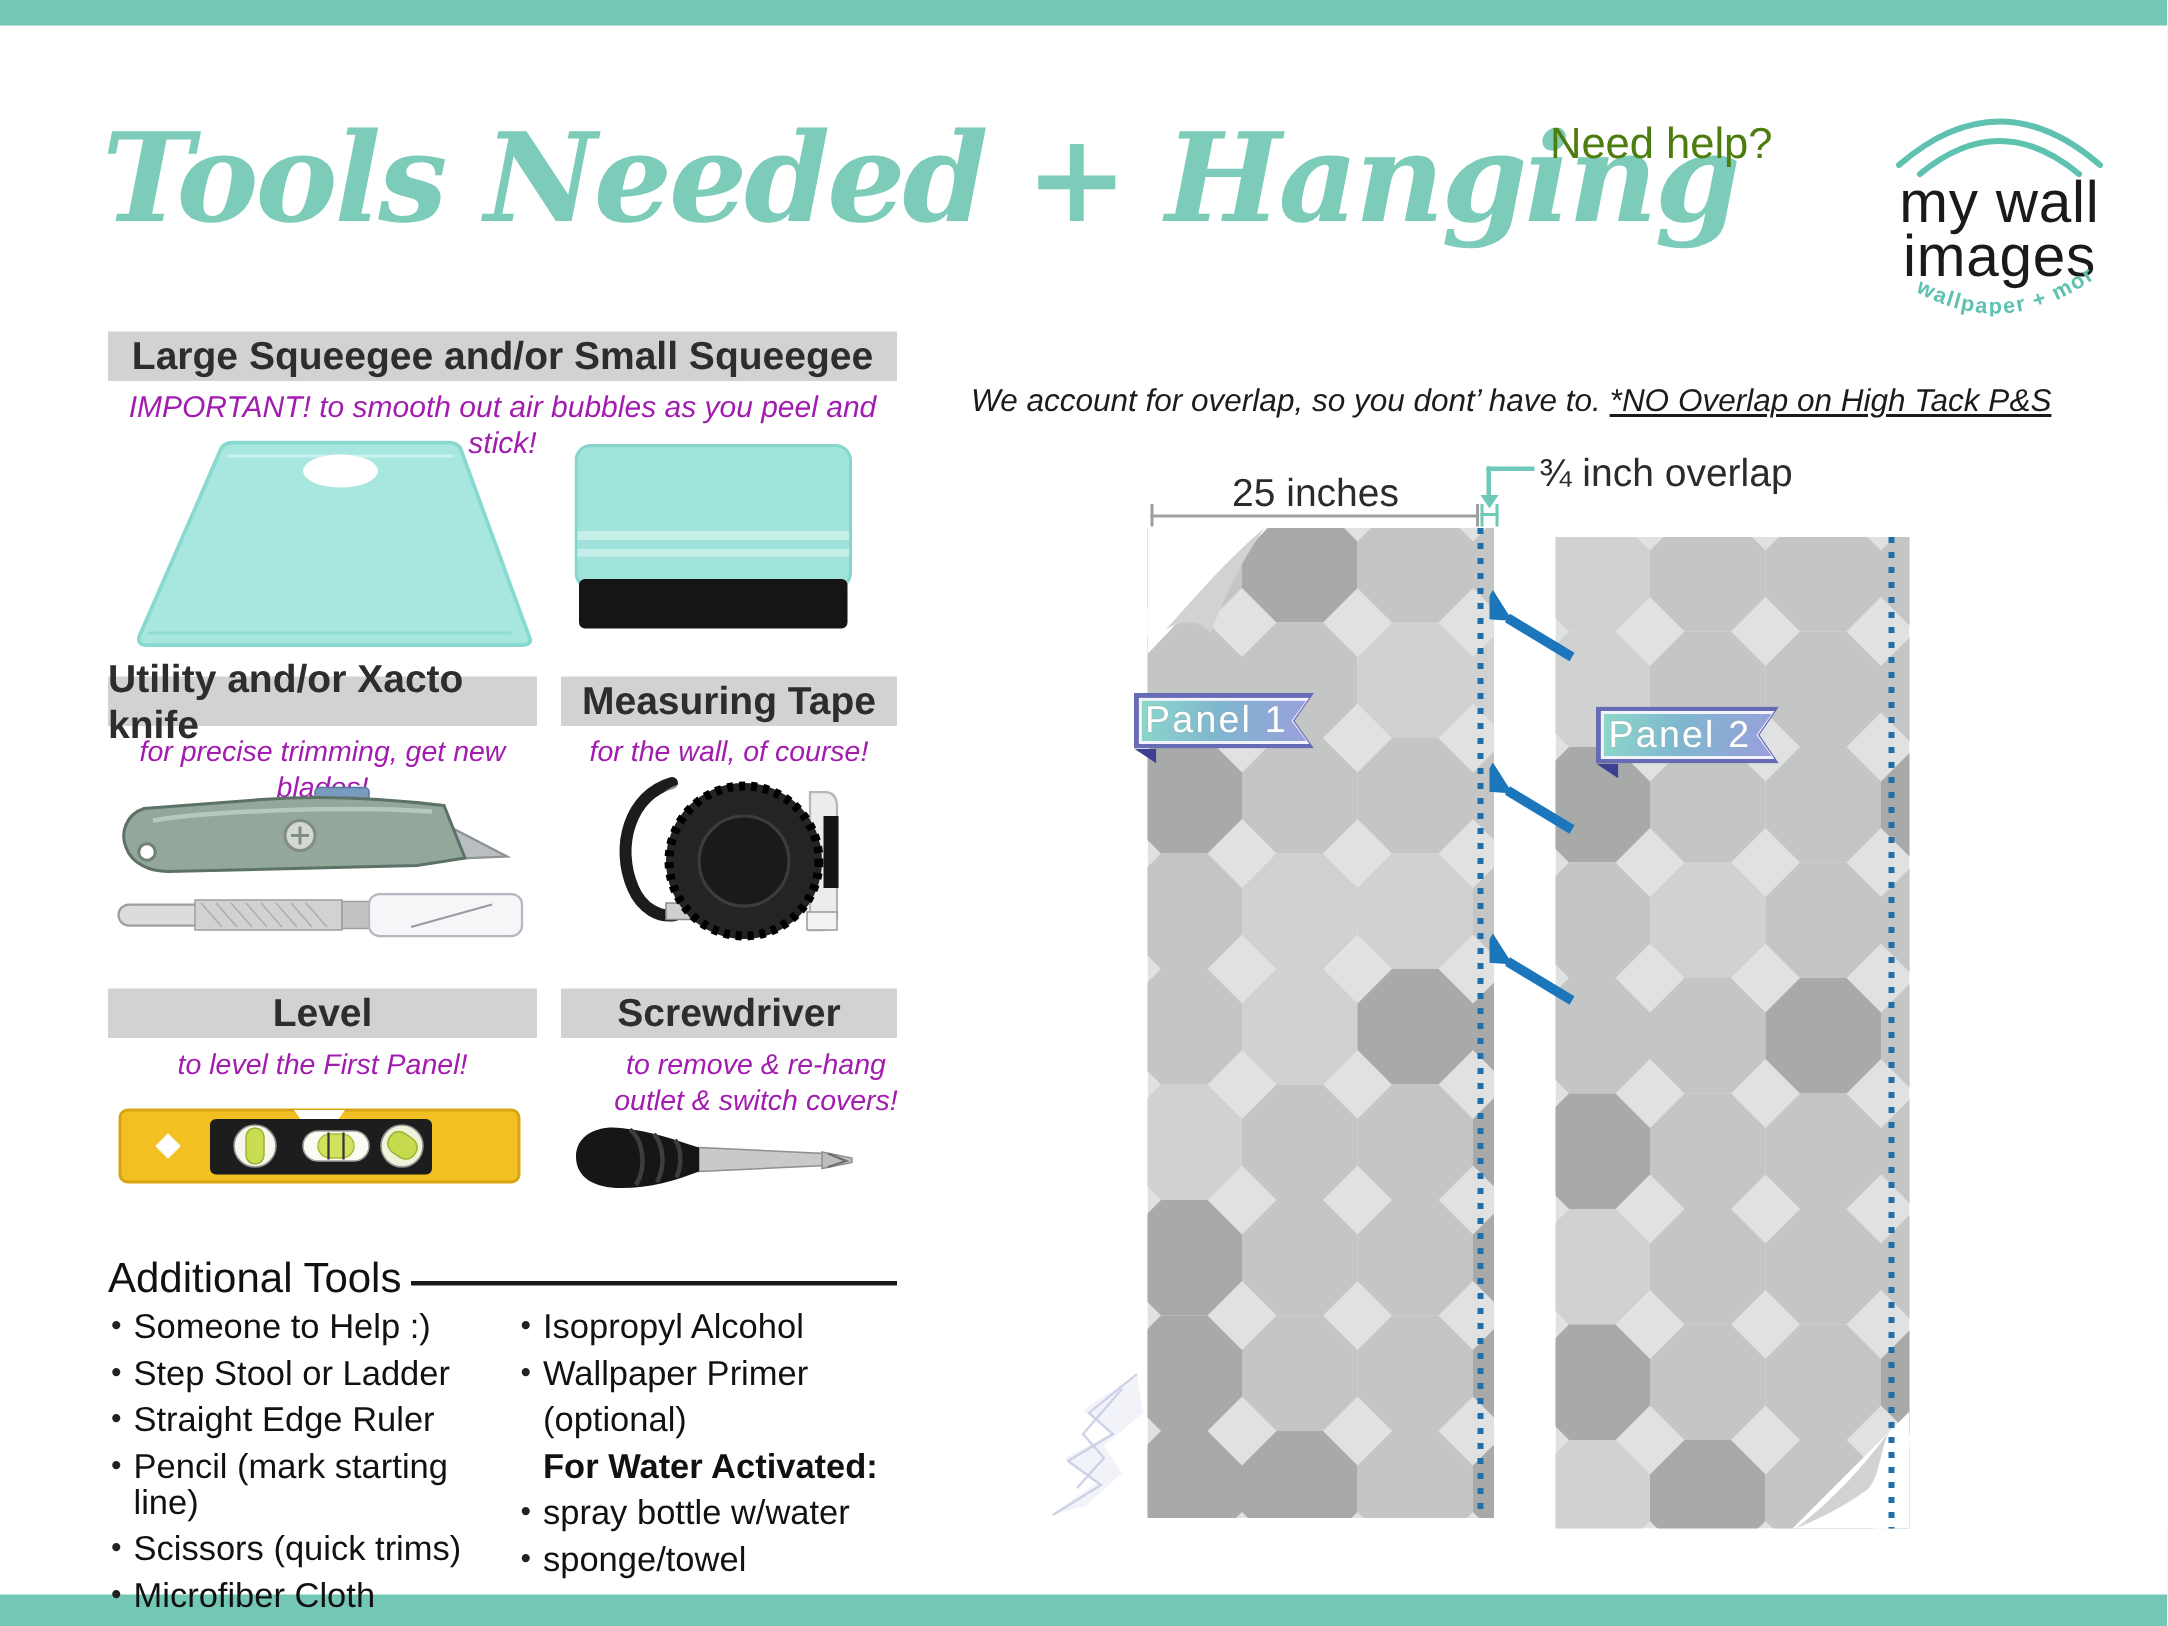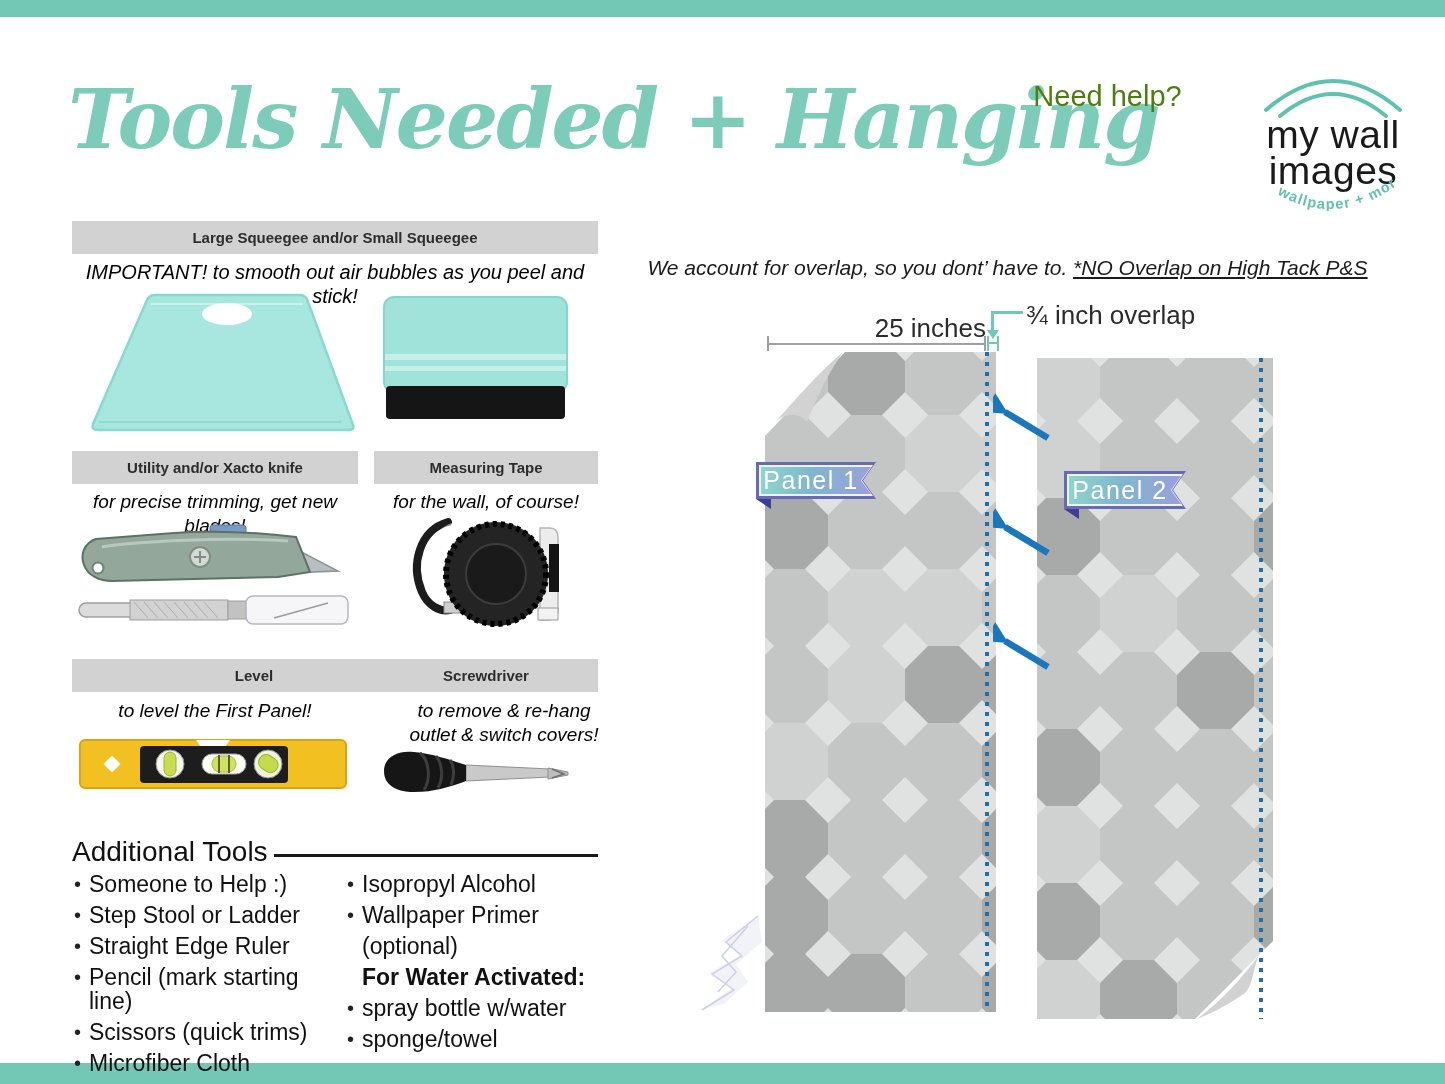--- a/index.html
+++ b/index.html
@@ -10,40 +10,40 @@
   .bar{left:0;width:1445px;background:#72c7b5;}
   
   #title{left:68px;top:44px;width:880px;height:160px;
          font-family:"DejaVu Serif",serif;font-style:italic;font-weight:600;
          font-size:82px;line-height:150px;color:#7cccb9;letter-spacing:-2px;white-space:nowrap;}
   
   #help{left:995px;top:76px;width:225px;text-align:center;font-size:29px;line-height:41px;color:#4d7c0f;}
   
   #logo{left:1248px;top:46px;width:170px;height:165px;}
   
-  .hdr{background:#d2d2d2;color:#2d2d2d;font-weight:bold;font-size:15px;
+  .hdr{background:#d2d2d2;color:#2d2d2d;font-weight:bold;font-size:26px;
        display:flex;align-items:center;justify-content:center;height:33px;}
-  .note{font-style:italic;font-size:19px;color:#000000;text-align:center;line-height:24px;}
+  .note{font-style:italic;font-size:19px;color:#a21caf;text-align:center;line-height:24px;}
   
   #addl-head{left:72px;top:836px;width:526px;display:flex;align-items:center;}
   #addl-head .t{font-size:28px;font-weight:normal;color:#111;white-space:nowrap;}
   #addl-head .rule{flex-grow:1;border-top:3px solid #181818;margin-left:6px;margin-top:6px;}
   ul.tools{list-style:none;margin:0;padding:0;font-size:23px;color:#111;}
   ul.tools li{display:flex;margin-bottom:7px;line-height:24px;}
   ul.tools li .dot{width:15px;flex:0 0 15px;font-size:20px;color:#222;}
   ul.tools li.nb .dot{visibility:hidden;}
   ul.tools li.bold{font-weight:bold;}
   
   #d-head{left:645px;top:222px;width:725px;text-align:center;font-size:23px;font-weight:bold;color:#101010;}
   #d-sub{left:645px;top:256px;width:725px;text-align:center;font-style:italic;font-size:21px;color:#1b1b1b;}
   #d-sub .ul{text-decoration:underline;}
   .mline{background:#9f9f9f;}
   .mtick{width:2px;height:15px;background:#9f9f9f;}
   .teal{background:#6fc9b9;}
-  #measure-label{left:768px;top:313px;width:218px;text-align:right;font-size:26px;color:#2b2b2b;}
+  #measure-label{left:768px;top:313px;width:218px;text-align:center;font-size:26px;color:#2b2b2b;}
   #overlap-label{left:1026px;top:300px;font-size:26px;color:#2b2b2b;white-space:nowrap;}
   .dotted{width:4px;background-image:repeating-linear-gradient(to bottom,#1f6fa9 0 4px,transparent 4px 10px);}
   
   .banner{z-index:6;}
   .banner .outer{position:absolute;inset:0;background:#666cb4;
       clip-path:polygon(0 0,100% 0,calc(100% - 13px) 50%,100% 100%,0 100%);}
   .banner .mid{position:absolute;inset:3px;background:#f2f2fa;
       clip-path:polygon(0 0,100% 0,calc(100% - 11px) 50%,100% 100%,0 100%);}
   .banner .inner{position:absolute;inset:5px;background:linear-gradient(100deg,#8ed8ca 0%,#7fb7cf 45%,#9a9fdc 100%);
       clip-path:polygon(0 0,100% 0,calc(100% - 10px) 50%,100% 100%,0 100%);}
@@ -126,21 +126,21 @@
     <path d="M60,12 C38,20 30,50 40,74" fill="none" stroke="#ffffff" stroke-width="2" opacity="0.5"></path>
     <rect x="52" y="90" width="16" height="11" fill="#cfcfcf" stroke="#8b8b8b"></rect>
     <path d="M148,16 L158,16 Q166,16 166,26 L166,98 Q166,108 156,108 L148,108 Z" fill="#ececec" stroke="#b5b5b5" stroke-width="1.5"></path>
     <rect x="157" y="32" width="10" height="48" fill="#141414"></rect>
     <circle cx="104" cy="62" r="52" fill="#242424"></circle>
     <circle cx="104" cy="62" r="50" fill="none" stroke="#000000" stroke-width="6" stroke-dasharray="4 4"></circle>
     <circle cx="104" cy="62" r="30" fill="#1a1a1a" stroke="#3c3c3c" stroke-width="2"></circle>
     <rect x="146" y="96" width="20" height="12" fill="#f2f2f2" stroke="#9b9b9b"></rect>
   </svg>
 
-  <div class="abs hdr" style="left:72px;top:659px;width:286px;padding-left:39px;">Level</div>
+  <div class="abs hdr" style="left:72px;top:659px;width:286px;">Level</div>
   <div class="abs hdr" style="left:374px;top:659px;width:224px;">Screwdriver</div>
   <div class="abs note" style="left:72px;top:699px;width:286px;">to level the First Panel!</div>
   <div class="abs note" style="left:392px;top:699px;width:224px;">
     <div>to remove &amp; re-hang</div>
     <div>outlet &amp; switch covers!</div>
   </div>
 
   <svg class="abs" style="left:78px;top:735px;" width="270" height="58" viewBox="0 0 270 58">
     <rect x="2" y="5" width="266" height="48" rx="5" fill="#f2c020" stroke="#d9a413" stroke-width="2"></rect>
     <polygon points="118,5 152,5 147,12 123,12" fill="#ffffff"></polygon>

